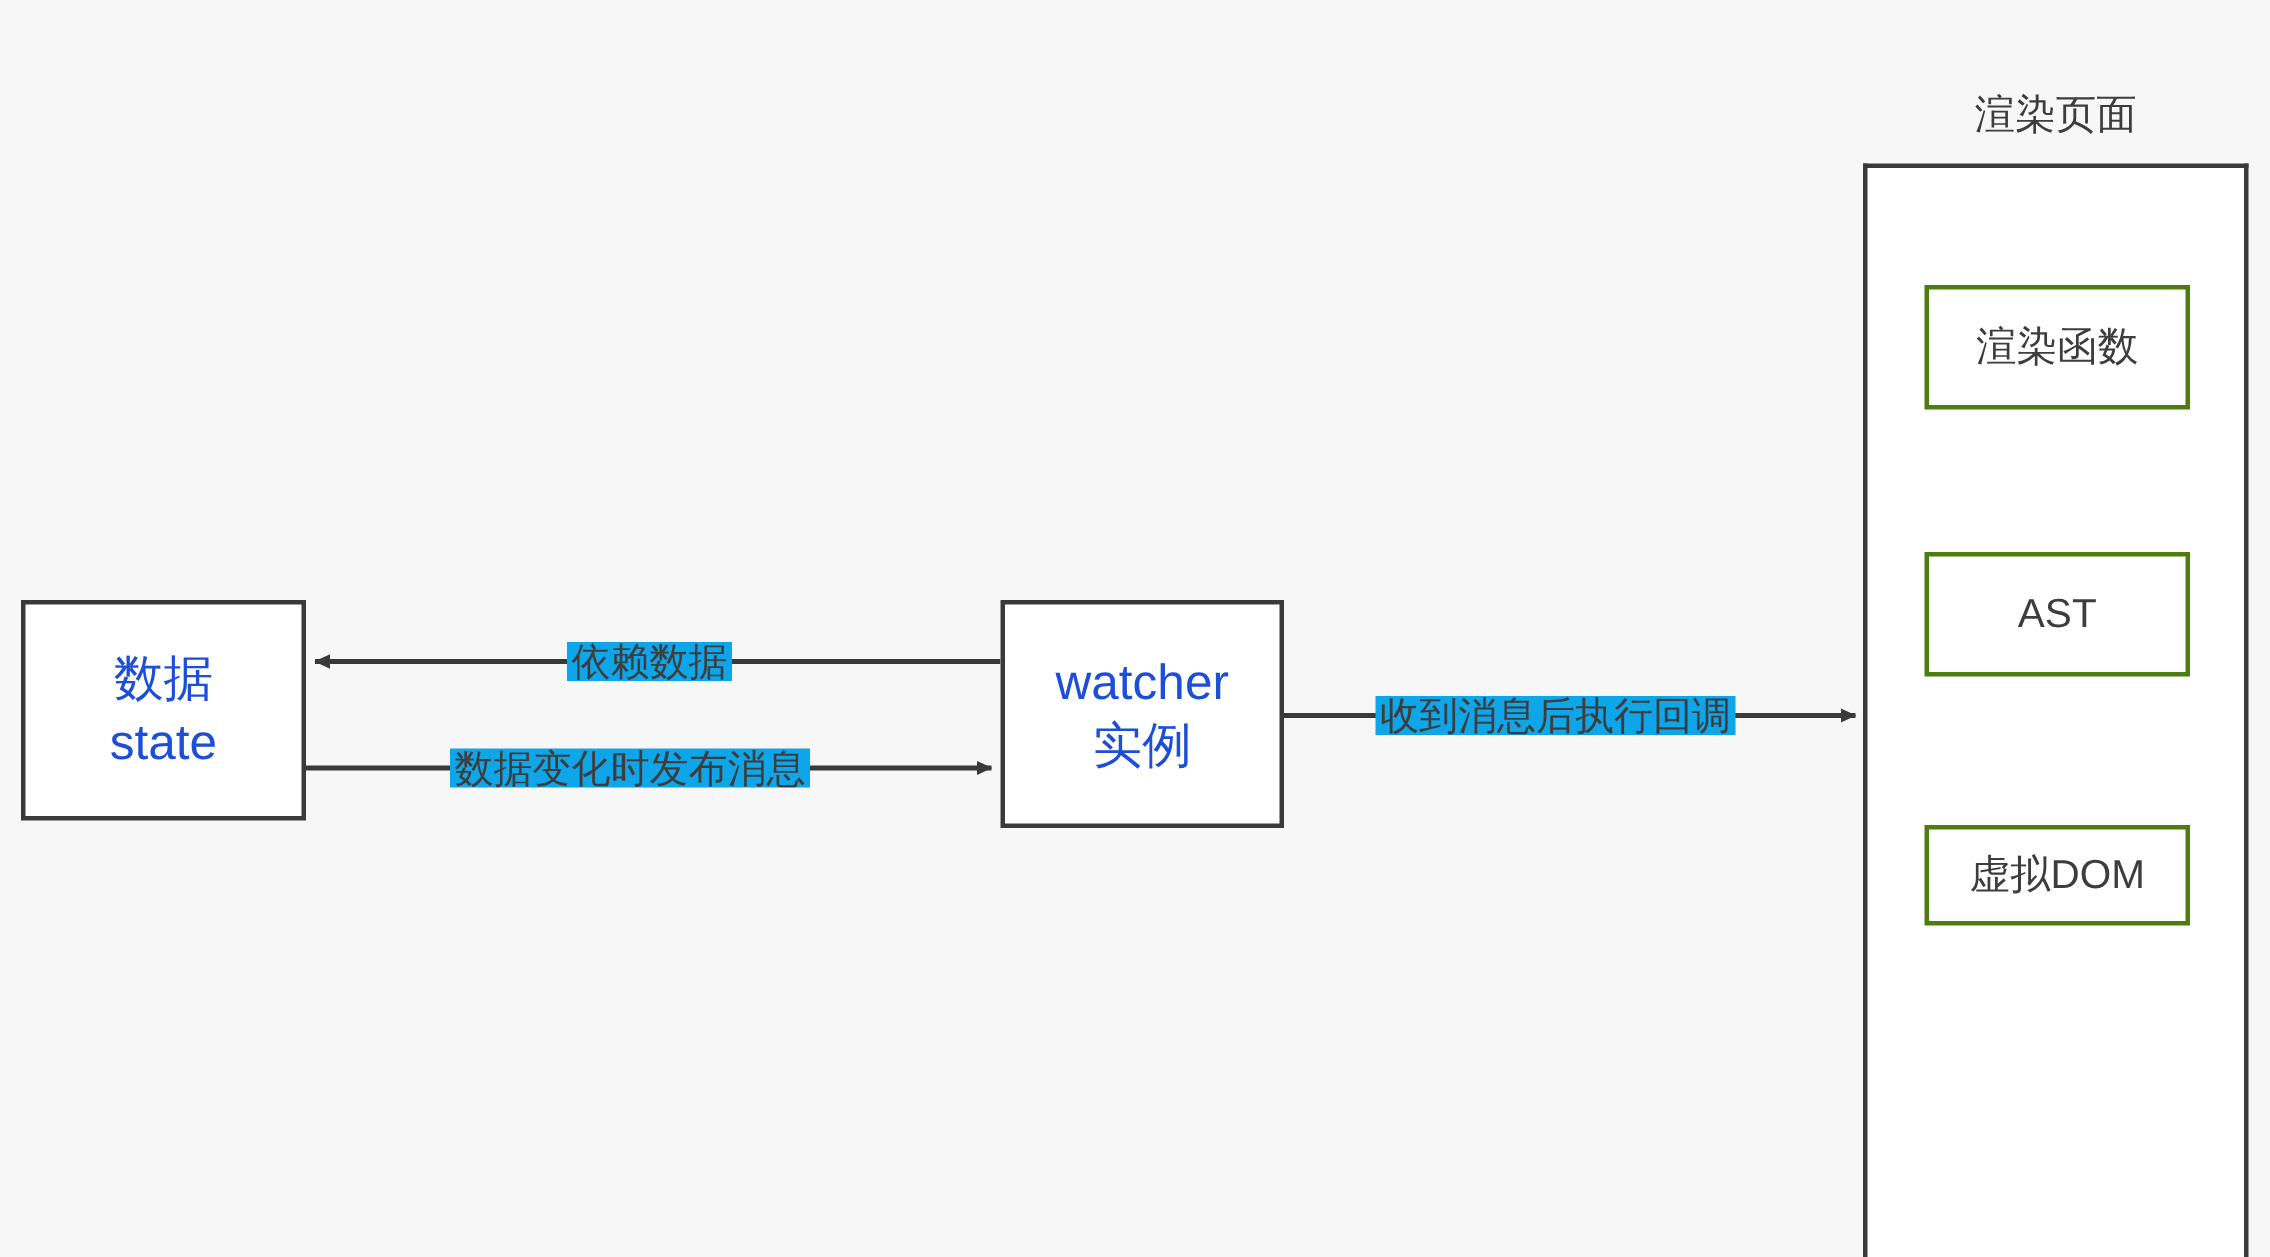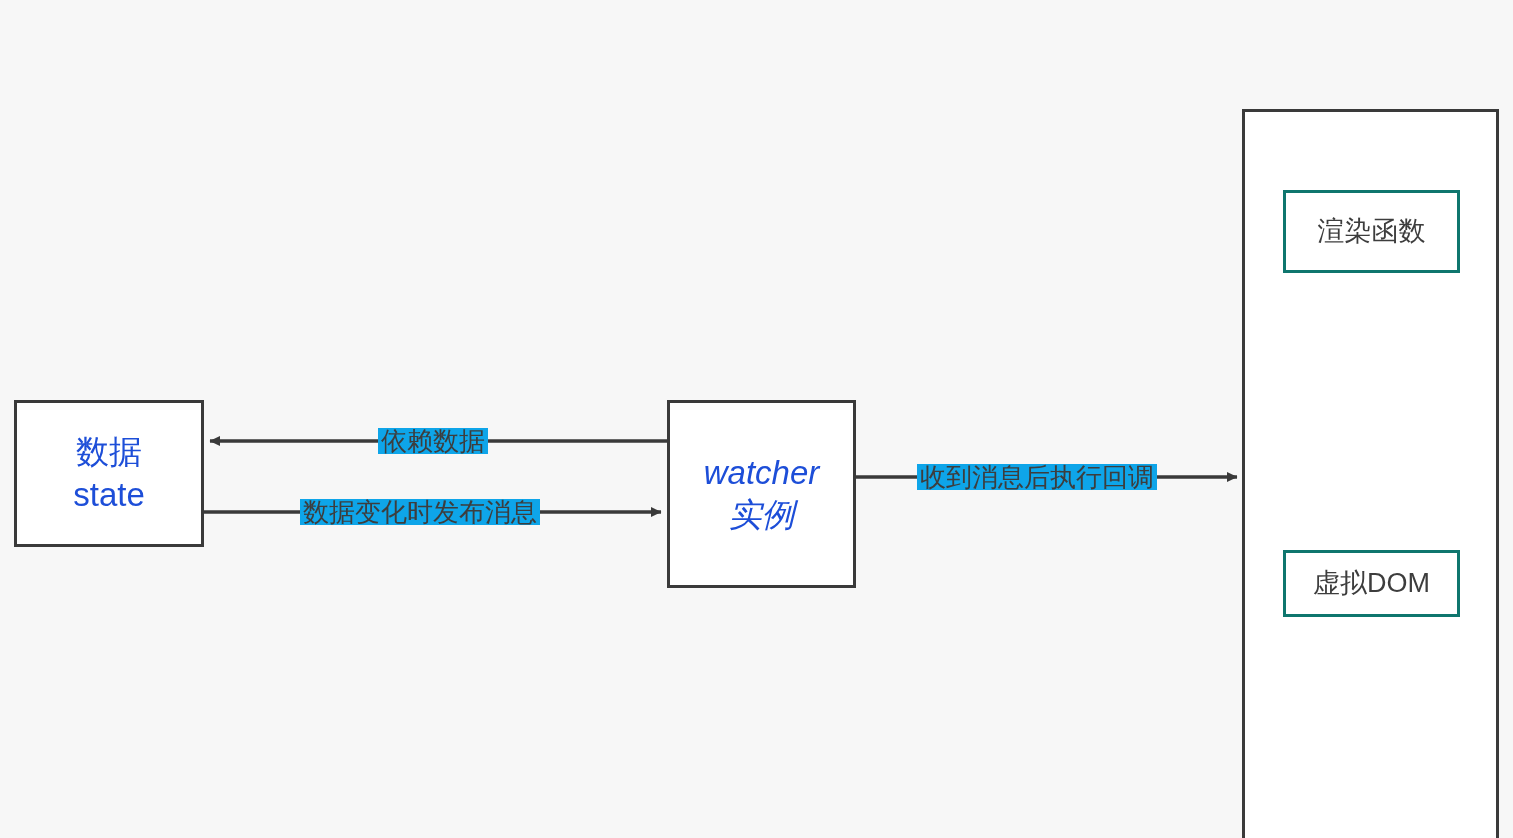--- a/index.html
+++ b/index.html
@@ -37,21 +37,21 @@
     display: block;
     line-height: 1.28;
     white-space: nowrap;
     text-align: center;
   }
   .big-node .node-line { font-size: 33px; }
   .inner-node {
     position: absolute;
     box-sizing: border-box;
     background: #ffffff;
-    border: 3px solid #0f766e;
+    border: 3px solid #4d7c0f;
     display: flex;
     align-items: center;
     justify-content: center;
     color: #3d3d3d;
   }
   .inner-node .node-line { font-size: 27px; }
   .container-box {
     position: absolute;
     box-sizing: border-box;
     background: #ffffff;
@@ -95,32 +95,36 @@
     <line x1="203" y1="512" x2="661" y2="512" stroke="#3a3a3a" stroke-width="3.4" marker-end="url(#arrow-right)"></line>
 
     <line x1="855" y1="477" x2="1237" y2="477" stroke="#3a3a3a" stroke-width="3.4" marker-end="url(#arrow-right)"></line>
   </svg>
 
   <div class="node-box big-node" style="left:14px; top:400px; width:190px; height:147px;">
     <span class="node-line">数据</span>
     <span class="node-line">state</span>
   </div>
 
-  <div class="node-box big-node" style="left:667px; top:400px; width:189px; height:188px;font-style:italic;">
+  <div class="node-box big-node" style="left:667px; top:400px; width:189px; height:152px;">
     <span class="node-line">watcher</span>
     <span class="node-line">实例</span>
   </div>
 
+  <div class="group-title" style="left:1242px; top:58px; width:257px;">渲染页面</div>
 
   <div class="container-box" style="left:1242px; top:109px; width:257px; height:729px;"></div>
 
   <div class="inner-node" style="left:1283px; top:190px; width:177px; height:83px;">
     <span class="node-line">渲染函数</span>
   </div>
 
+  <div class="inner-node" style="left:1283px; top:368px; width:177px; height:83px;">
+    <span class="node-line">AST</span>
+  </div>
 
   <div class="inner-node" style="left:1283px; top:550px; width:177px; height:67px;">
     <span class="node-line">虚拟DOM</span>
   </div>
 
   <div class="edge-label" style="left:378px; top:428px;">依赖数据</div>
 
   <div class="edge-label" style="left:917px; top:464px;">收到消息后执行回调</div>
 
   <div class="edge-label" style="left:300px; top:499px;">数据变化时发布消息</div>

